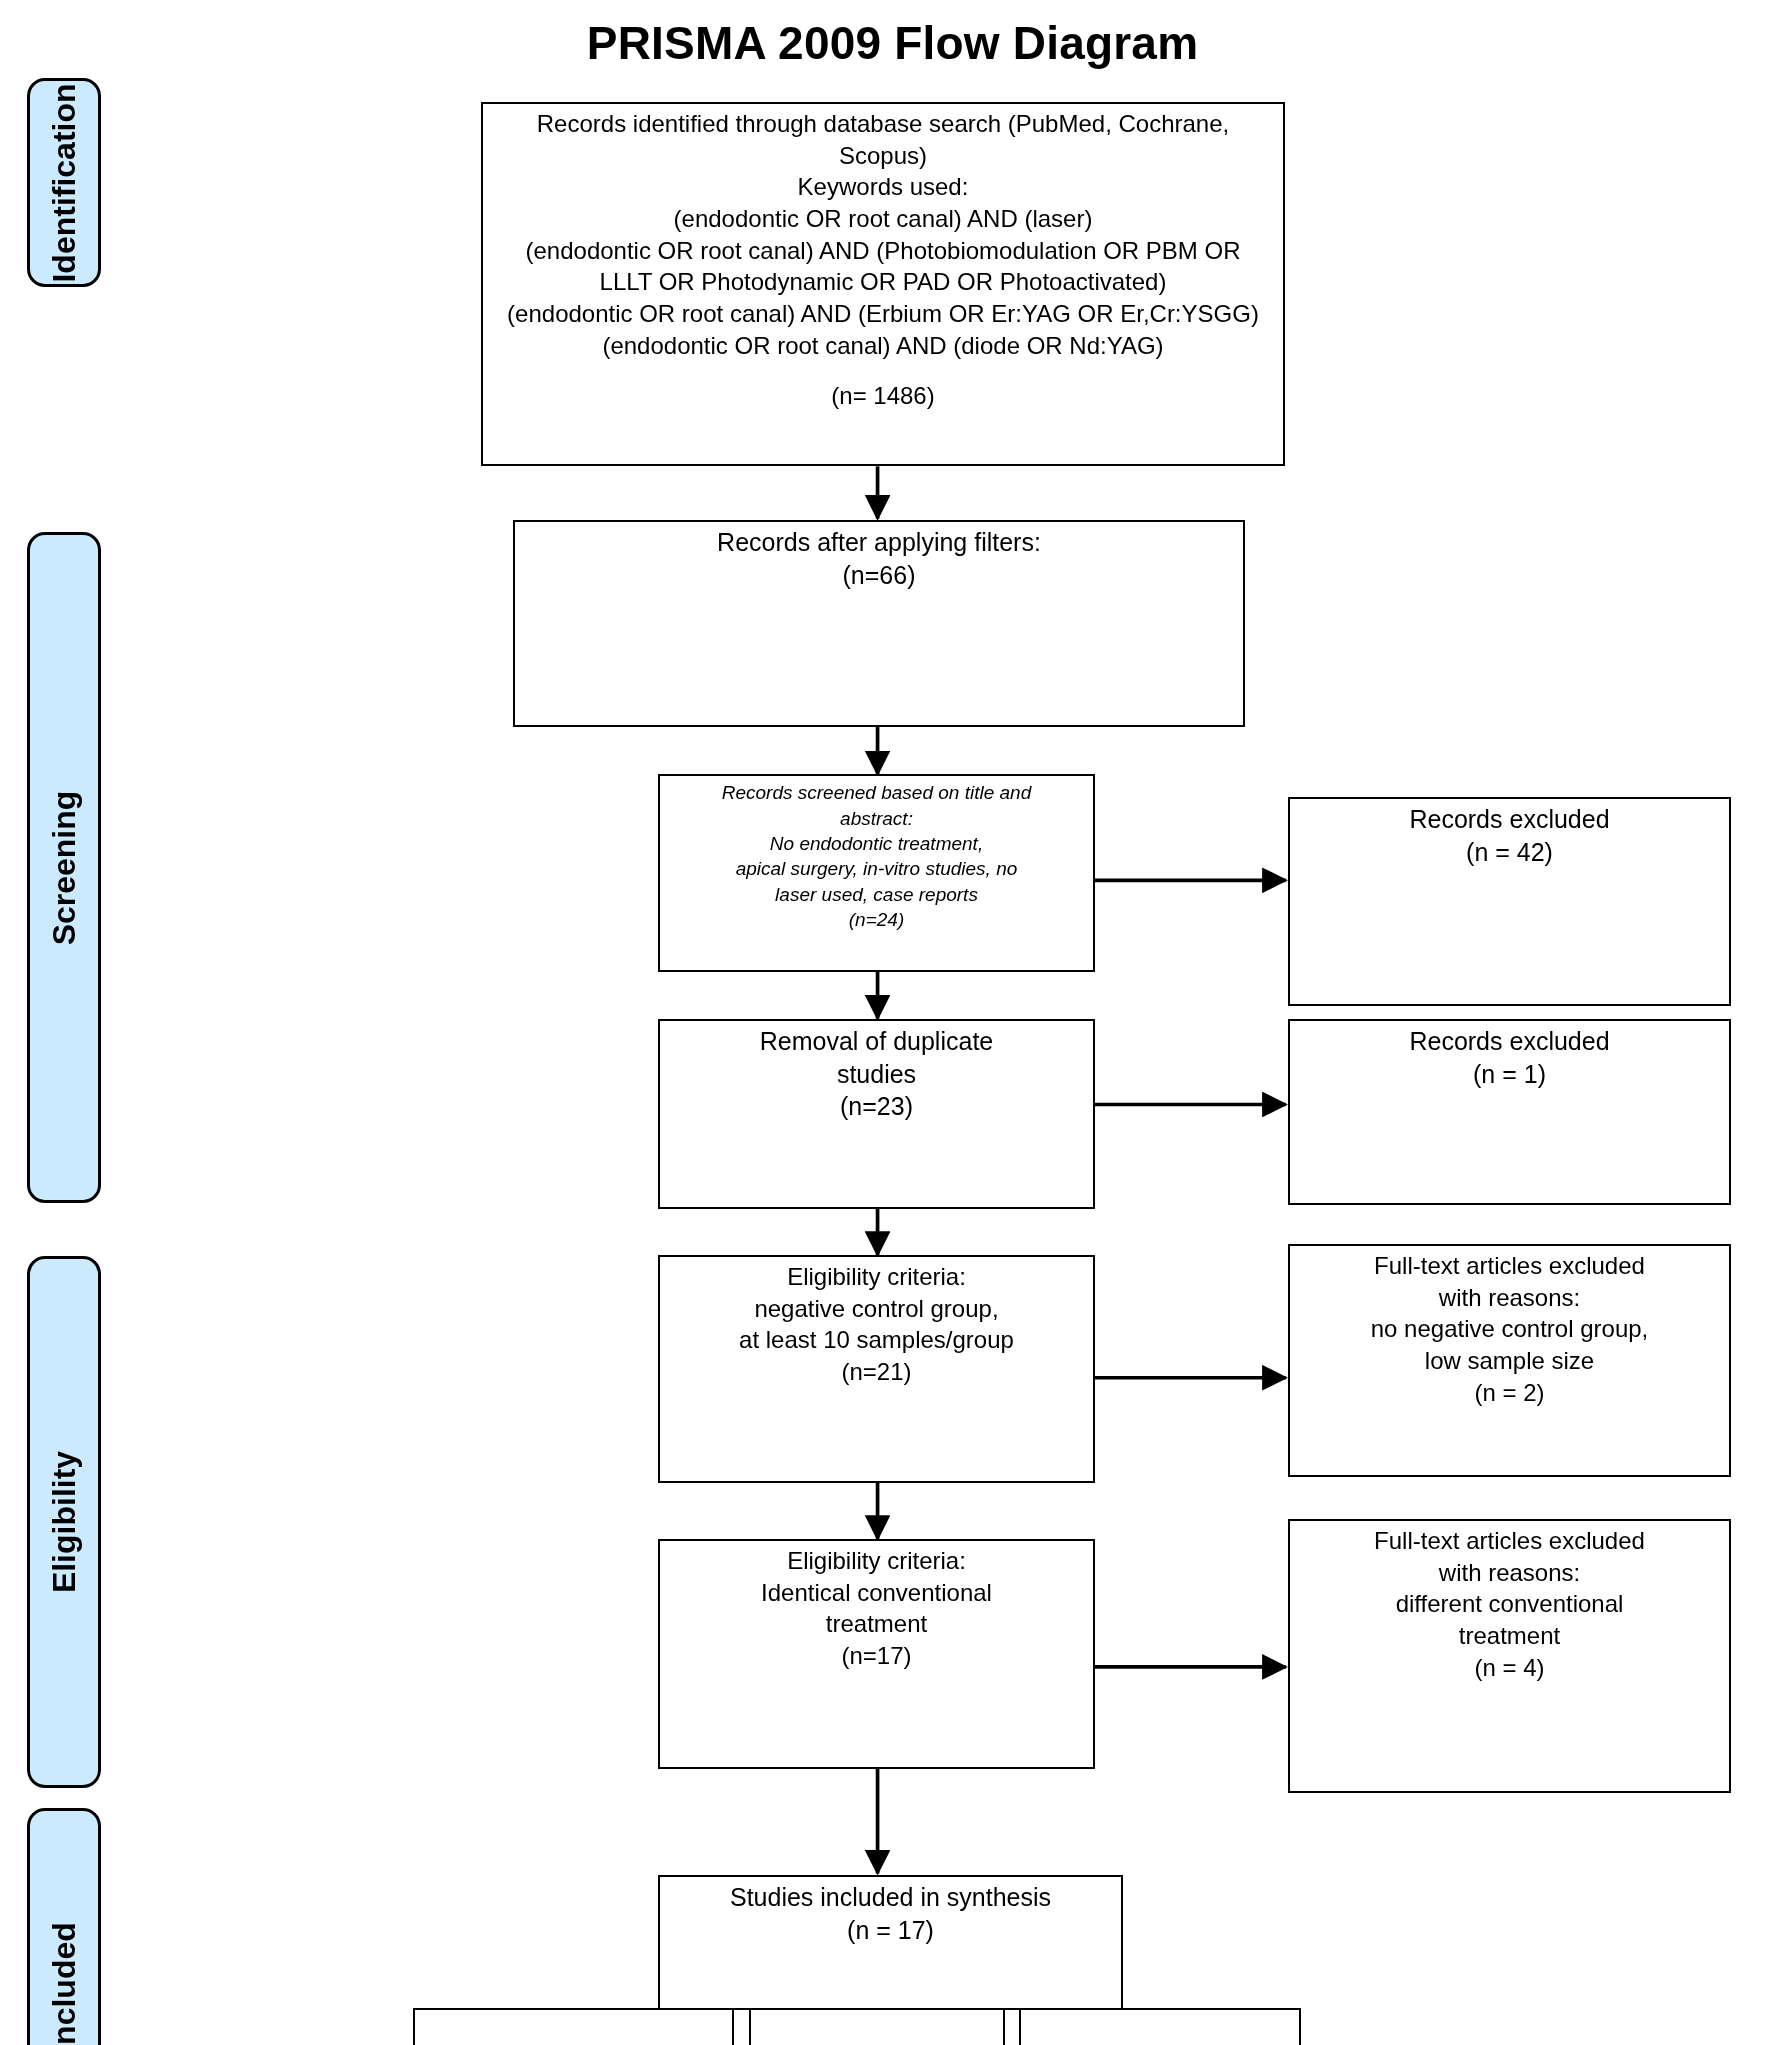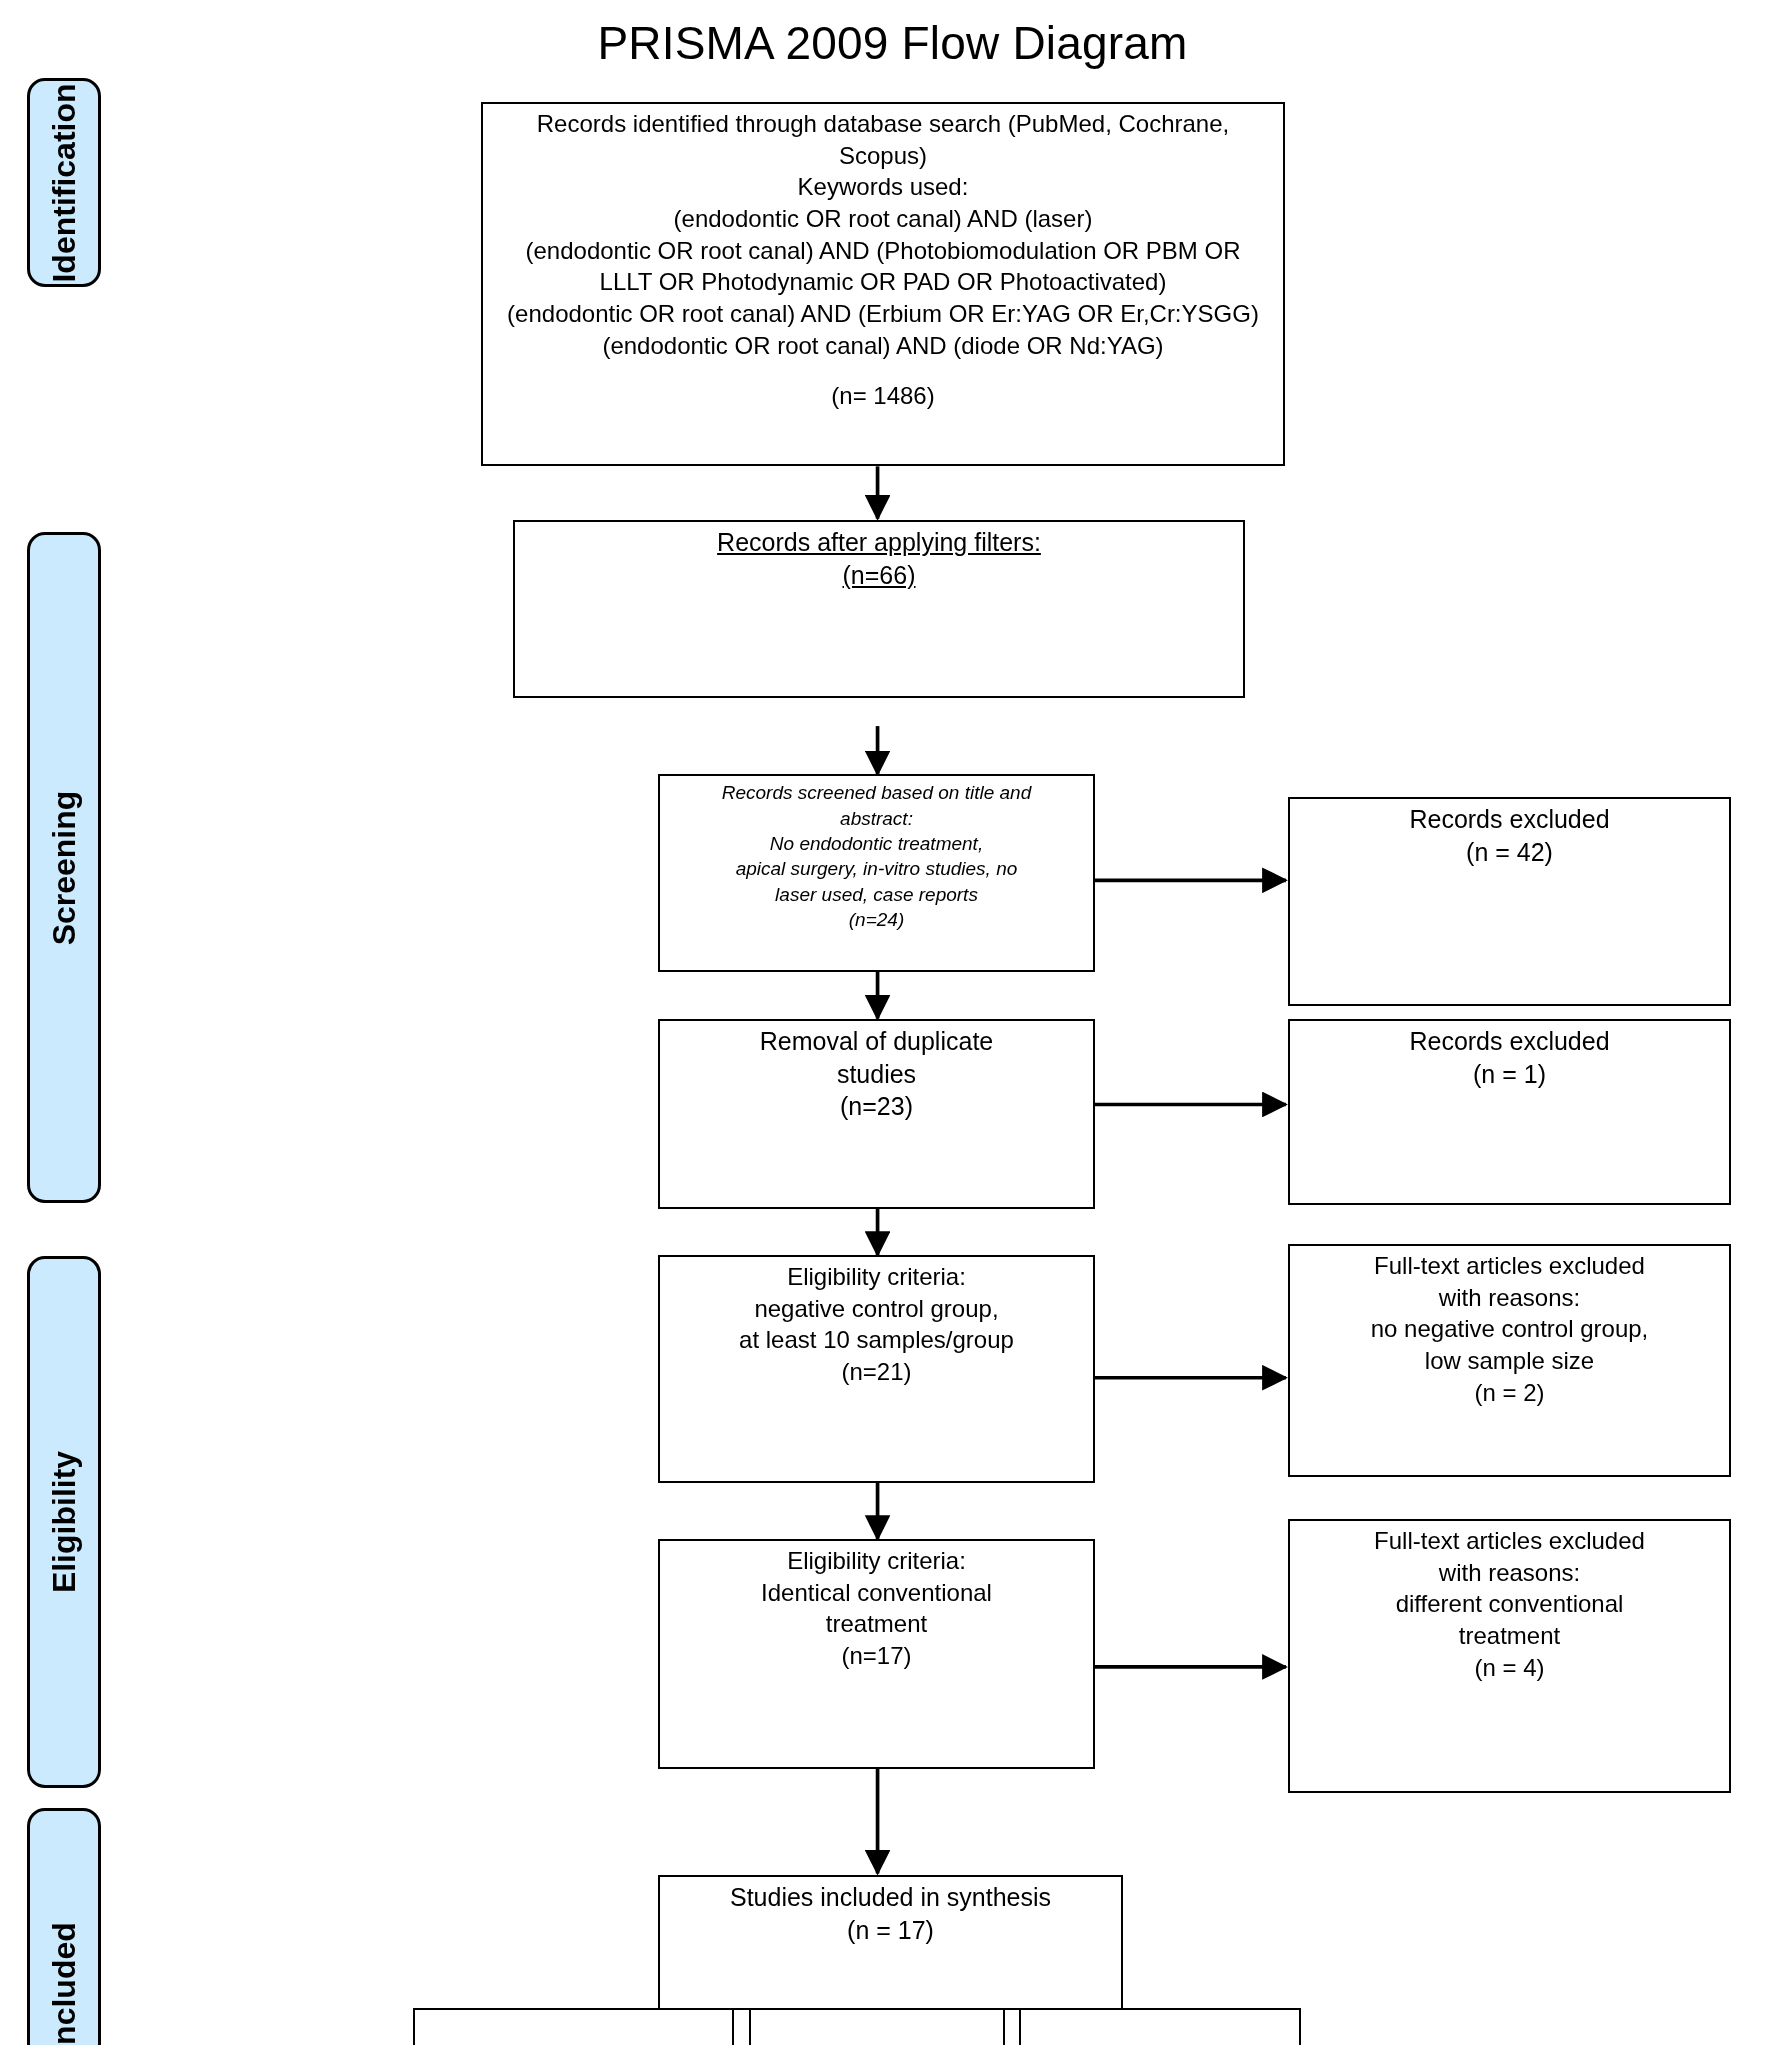--- a/index.html
+++ b/index.html
@@ -17,21 +17,21 @@
   }
 
   
   .page-title {
     position: absolute;
     left: 0;
     top: 15.5px;
     width: 1785px;
     text-align: center;
     font-size: 46px;
-    font-weight: normal;
+    font-weight: bold;
     letter-spacing: 0.2px;
     color: #000;
   }
 
   
   .stage-chip {
     position: absolute;
     background: #CBEAFE;
     border: 3.7px solid #000000;
     border-radius: 18px;
@@ -142,21 +142,21 @@
   <span class="bx-line">Keywords used:</span>
   <span class="bx-line">(endodontic OR root canal) AND (laser)</span>
   <span class="bx-line">(endodontic OR root canal) AND (Photobiomodulation OR PBM OR</span>
   <span class="bx-line">LLLT OR Photodynamic OR PAD OR Photoactivated)</span>
   <span class="bx-line">(endodontic OR root canal) AND (Erbium OR Er:YAG OR Er,Cr:YSGG)</span>
   <span class="bx-line">(endodontic OR root canal) AND (diode OR Nd:YAG)</span>
   <span class="gap-row"></span>
   <span class="bx-line">(n= 1486)</span>
 </div>
 
-<div class="flow-box sz-lg" style="left:513px; top:520px; width:732px; height:178px;text-decoration:underline;">
+<div class="flow-box sz-lg" style="left:513px; top:520px; width:732px; height:207px;">
   <span class="bx-line">Records after applying filters:</span>
   <span class="bx-line">(n=66)</span>
 </div>
 
 <div class="flow-box sz-sm" style="left:658px; top:774px; width:437px; height:198px;">
   <span class="bx-line">Records screened based on title and</span>
   <span class="bx-line">abstract:</span>
   <span class="bx-line">No endodontic treatment,</span>
   <span class="bx-line">apical surgery, in-vitro studies, no</span>
   <span class="bx-line">laser used, case reports</span>

